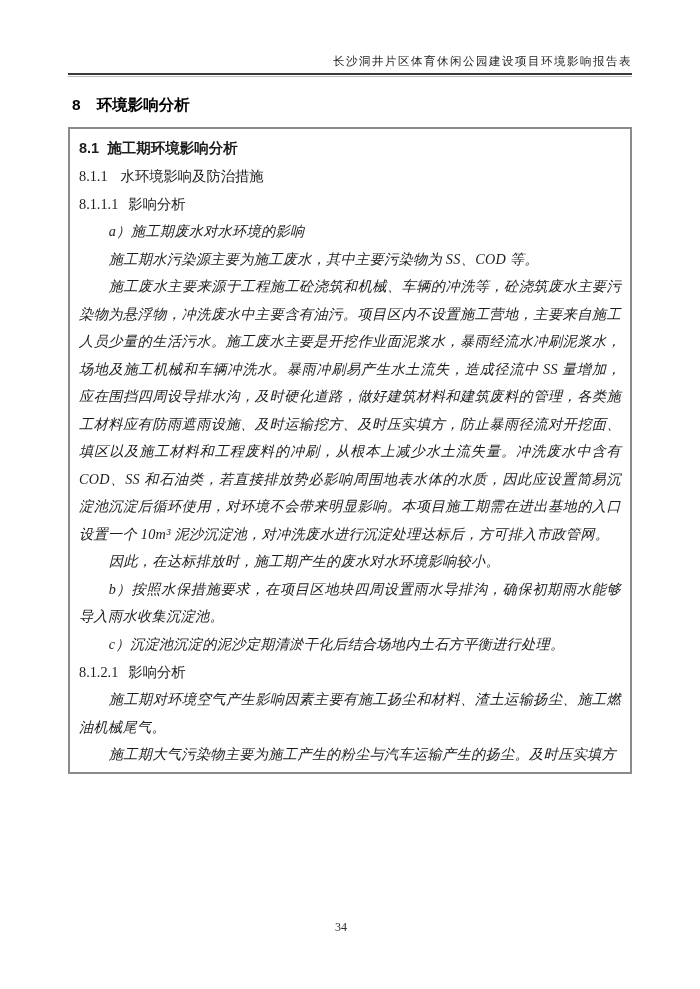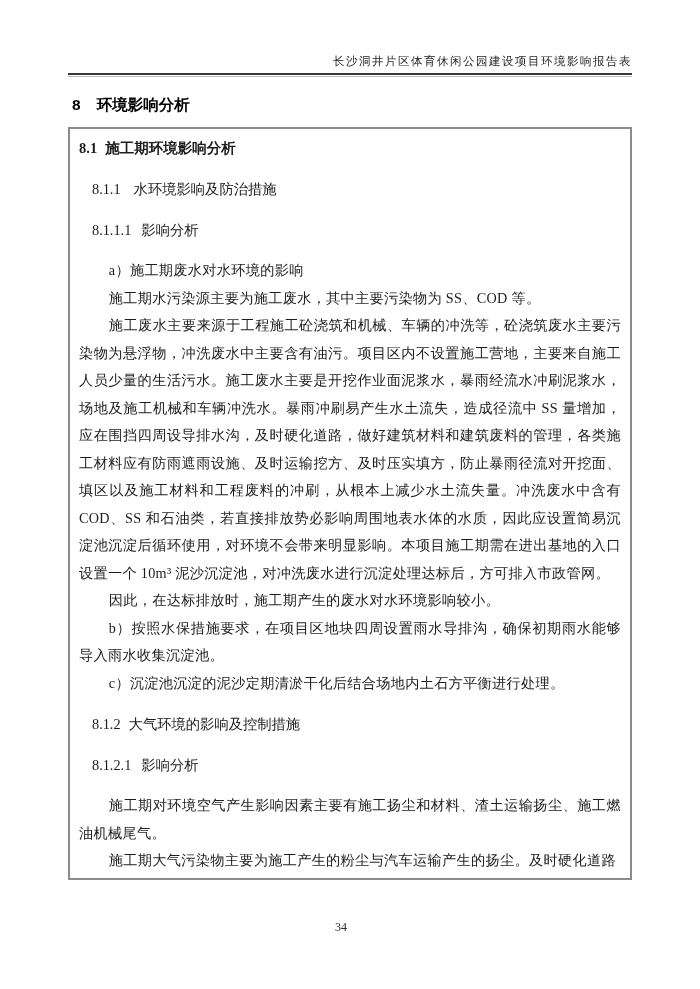--- a/index.html
+++ b/index.html
@@ -47,36 +47,37 @@
     border: 2px solid #8b8b8b;
     padding: 5px 9px 3px 9px;
   }
   .h2 {
     font-family: "Liberation Sans", "DejaVu Sans", sans-serif;
     font-weight: bold;
     font-size: 14.5px;
     line-height: 28px;
     margin: 0;
   }
-  .h2 .num { margin-right: 8px; font-family: Liberation Serif, serif; }
+  .h2 .num { margin-right: 8px; font-family: Liberation Sans, sans-serif; }
   .h3, .h4 {
     font-size: 14.3px;
     font-weight: normal;
     line-height: 28px;
-    margin: 13px;
+    margin: 0;
   }
   .h3 .num { margin-right: 13px; }
   .h4 .num { margin-right: 10px; }
   .para {
     font-size: 14.2px;
     line-height: 27.5px;
     text-align: justify;
     text-indent: 2.1em;
     margin: 0;
     letter-spacing: 0.3px;
+    font-style: italic;
   }
   .footer {
     position: absolute;
     left: 0;
     right: 18px;
     top: 920px;
     text-align: center;
     font-size: 12px;
     color: #2a2a2a;
   }
@@ -116,32 +117,29 @@
     <p class="para">施工废水主要来源于工程施工砼浇筑和机械、车辆的冲洗等，砼浇筑废水主要污染物为悬浮物，冲洗废水中主要含有油污。项目区内不设置施工营地，主要来自施工人员少量的生活污水。施工废水主要是开挖作业面泥浆水，暴雨经流水冲刷泥浆水，场地及施工机械和车辆冲洗水。暴雨冲刷易产生水土流失，造成径流中 SS 量增加，应在围挡四周设导排水沟，及时硬化道路，做好建筑材料和建筑废料的管理，各类施工材料应有防雨遮雨设施、及时运输挖方、及时压实填方，防止暴雨径流对开挖面、填区以及施工材料和工程废料的冲刷，从根本上减少水土流失量。冲洗废水中含有 COD、SS 和石油类，若直接排放势必影响周围地表水体的水质，因此应设置简易沉淀池沉淀后循环使用，对环境不会带来明显影响。本项目施工期需在进出基地的入口设置一个 10m³ 泥沙沉淀池，对冲洗废水进行沉淀处理达标后，方可排入市政管网。</p>
 
     <p class="para">因此，在达标排放时，施工期产生的废水对水环境影响较小。</p>
 
 
 
     <p class="para">b）按照水保措施要求，在项目区地块四周设置雨水导排沟，确保初期雨水能够导入雨水收集沉淀池。</p>
 
     <p class="para">c）沉淀池沉淀的泥沙定期清淤干化后结合场地内土石方平衡进行处理。</p>
 
-    <p class="h3">
-      <span class="num" style="margin-right:8px;">8.1.2</span><span>大气环境的影响及控制措施</span>
-    </p>
 
     <p class="h4">
       <span class="num">8.1.2.1</span><span>影响分析</span>
     </p>
 
     <p class="para">施工期对环境空气产生影响因素主要有施工扬尘和材料、渣土运输扬尘、施工燃油机械尾气。</p>
 
 
-    <p class="para">施工期大气污染物主要为施工产生的粉尘与汽车运输产生的扬尘。及时硬化道路</p>
+    <p class="para">施工期大气污染物主要为施工产生的粉尘与汽车运输产生的扬尘。及时压实填方</p>
 
   </div>
 
 </div>
 
 <div class="footer">
   <span>34</span>
 </div>
 
 </body></html>

